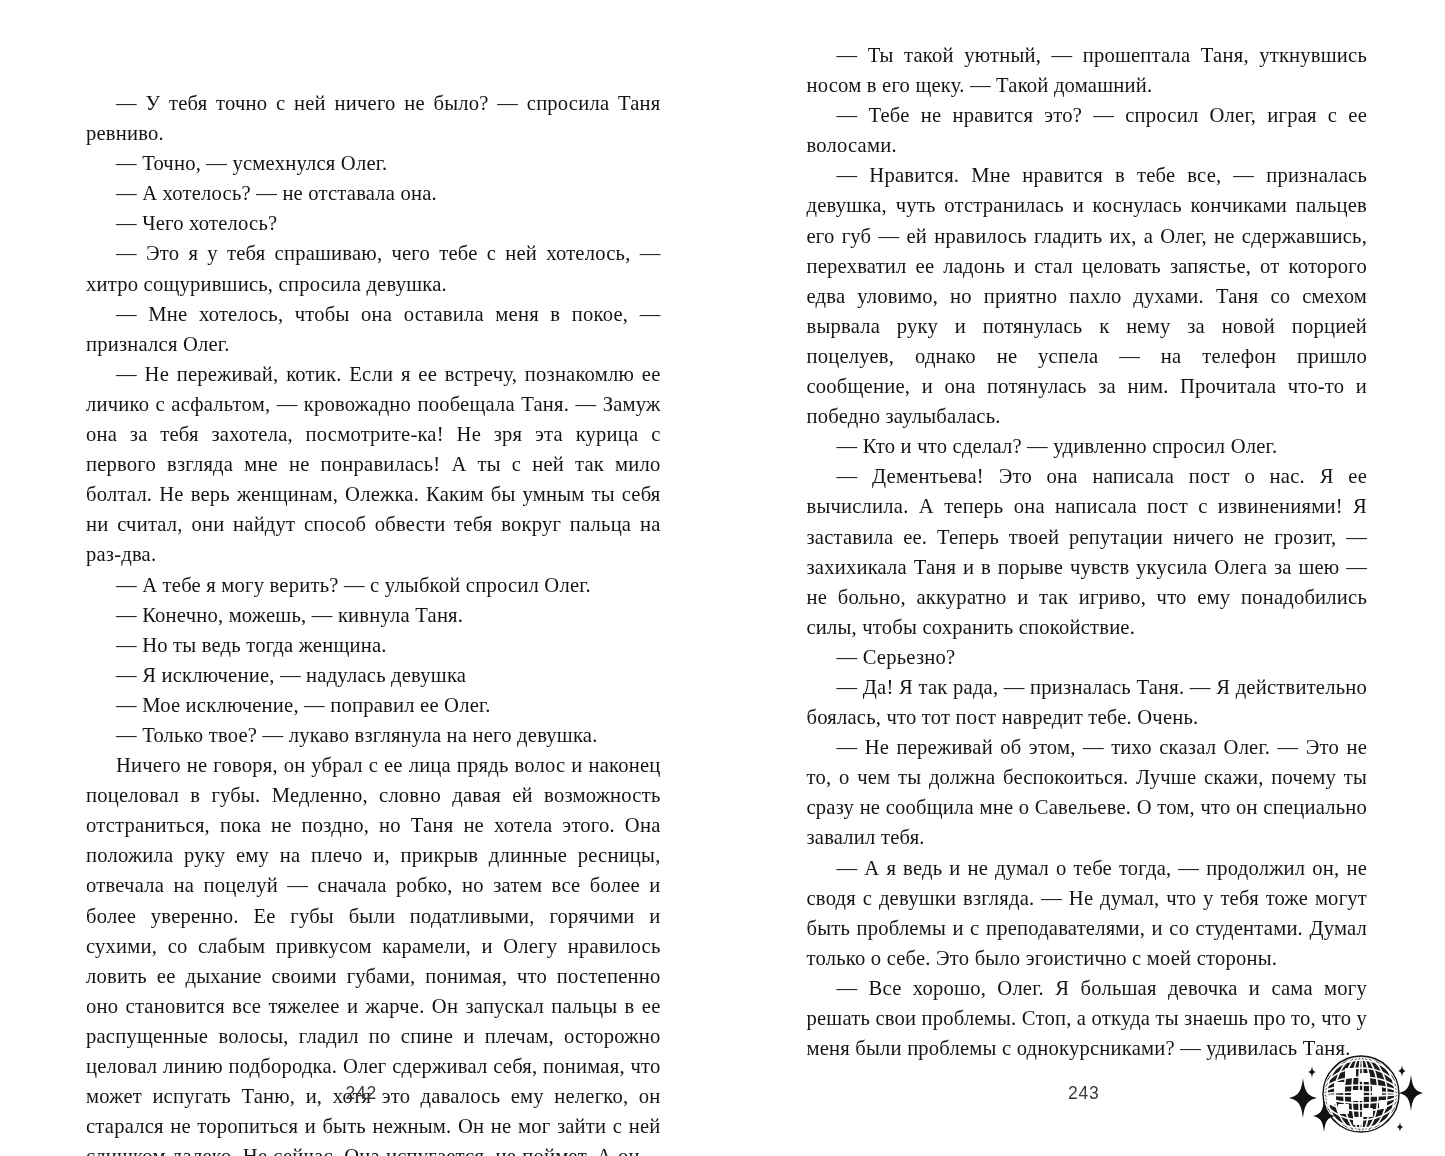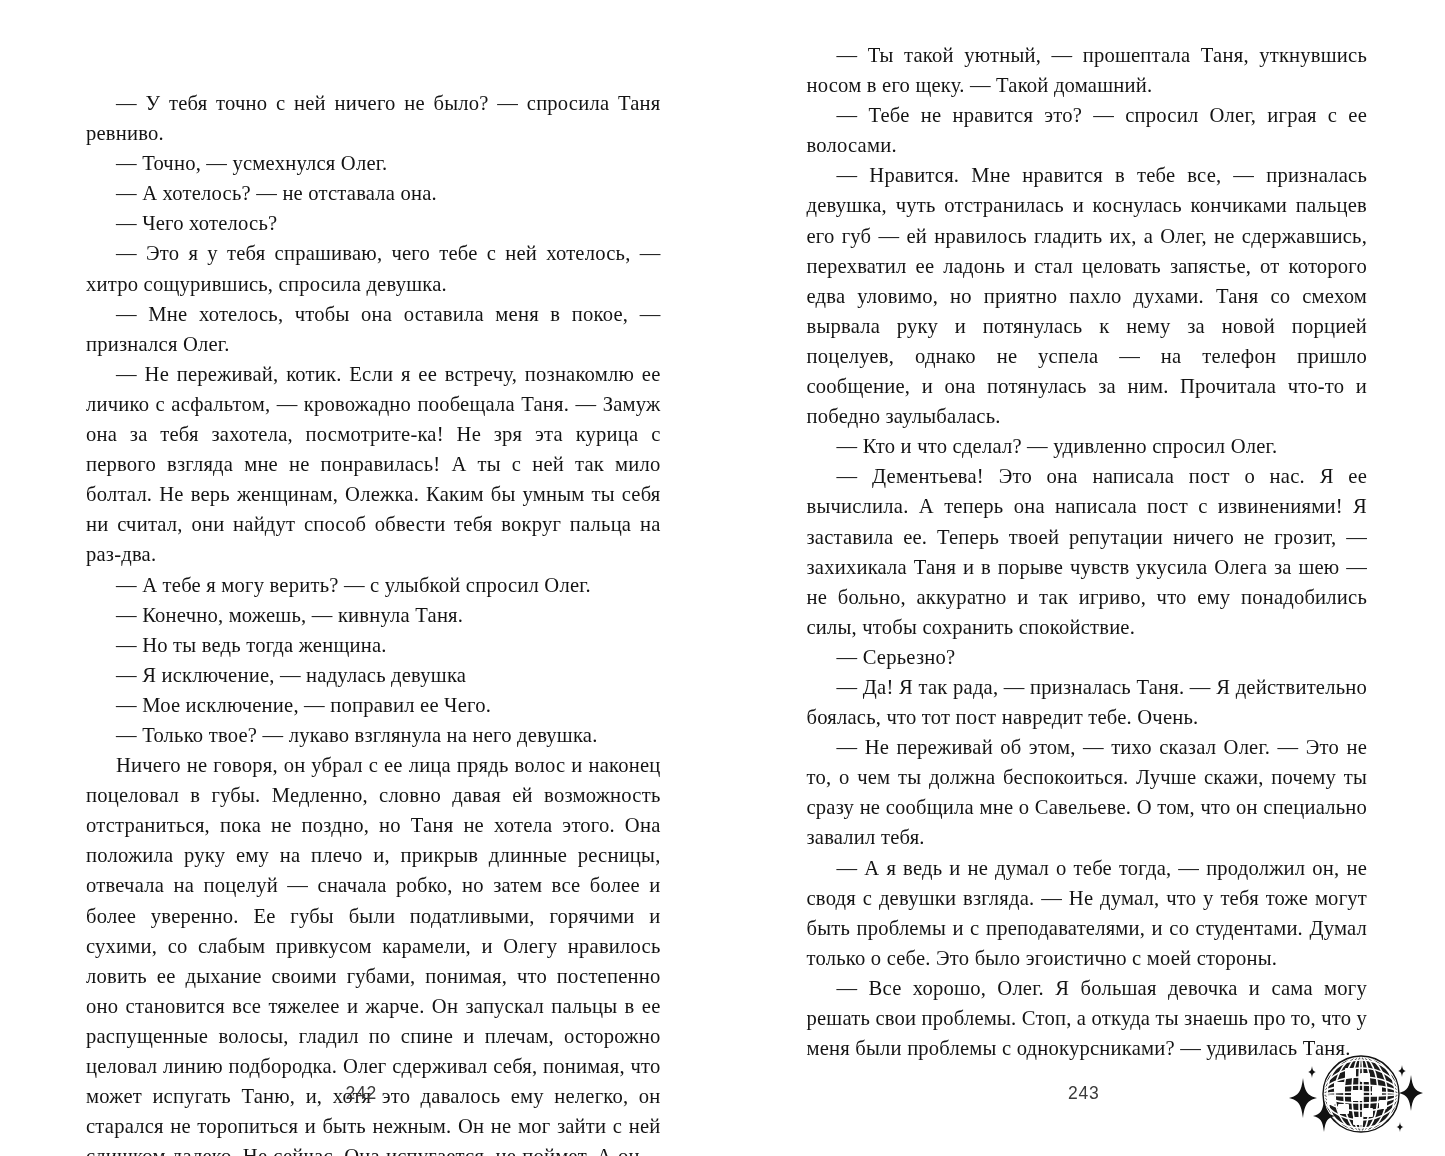--- a/index.html
+++ b/index.html
@@ -87,21 +87,21 @@
         <p class="short">— Точно, — усмехнулся Олег.</p>
         <p class="short">— А хотелось? — не отставала она.</p>
         <p class="short">— Чего хотелось?</p>
         <p>— Это я у тебя спрашиваю, чего тебе с ней хотелось, — хитро сощурившись, спросила девушка.</p>
         <p>— Мне хотелось, чтобы она оставила меня в покое, — признался Олег.</p>
         <p>— Не переживай, котик. Если я ее встречу, познакомлю ее личико с асфальтом, — кровожадно пообещала Таня. — Замуж она за тебя захотела, посмотрите-ка! Не зря эта курица с первого взгляда мне не понравилась! А ты с ней так мило болтал. Не верь женщинам, Олежка. Каким бы умным ты себя ни считал, они найдут способ обвести тебя вокруг пальца на раз-два.</p>
         <p class="short">— А тебе я могу верить? — с улыбкой спросил Олег.</p>
         <p class="short">— Конечно, можешь, — кивнула Таня.</p>
         <p class="short">— Но ты ведь тогда женщина.</p>
         <p class="short">— Я исключение, — надулась девушка</p>
-        <p class="short">— Мое исключение, — поправил ее Чего.</p>
+        <p class="short">— Мое исключение, — поправил ее Олег.</p>
         <p class="short">— Только твое? — лукаво взглянула на него девушка.</p>
         <p>Ничего не говоря, он убрал с ее лица прядь волос и наконец поцеловал в губы. Медленно, словно давая ей возможность отстраниться, пока не поздно, но Таня не хотела этого. Она положила руку ему на плечо и, прикрыв длинные ресницы, отвечала на поцелуй — сначала робко, но затем все более и более уверенно. Ее губы были податливыми, горячими и сухими, со слабым привкусом карамели, и Олегу нравилось ловить ее дыхание своими губами, понимая, что постепенно оно становится все тяжелее и жарче. Он запускал пальцы в ее распущенные волосы, гладил по спине и плечам, осторожно целовал линию подбородка. Олег сдерживал себя, понимая, что может испугать Таню, и, хотя это давалось ему нелегко, он старался не торопиться и быть нежным. Он не мог зайти с ней слишком далеко. Не сейчас. Она испугается, не поймет. А он… Он столько ждал, что может подождать еще.</p>
       </div>
     <div class="folio">242</div>
   </div>
 
   <div class="page page-right">
     <div class="textblock" id="right-text">
         <p>— Ты такой уютный, — прошептала Таня, уткнувшись носом в его щеку. — Такой домашний.</p>
         <p>— Тебе не нравится это? — спросил Олег, играя с ее волосами.</p>

